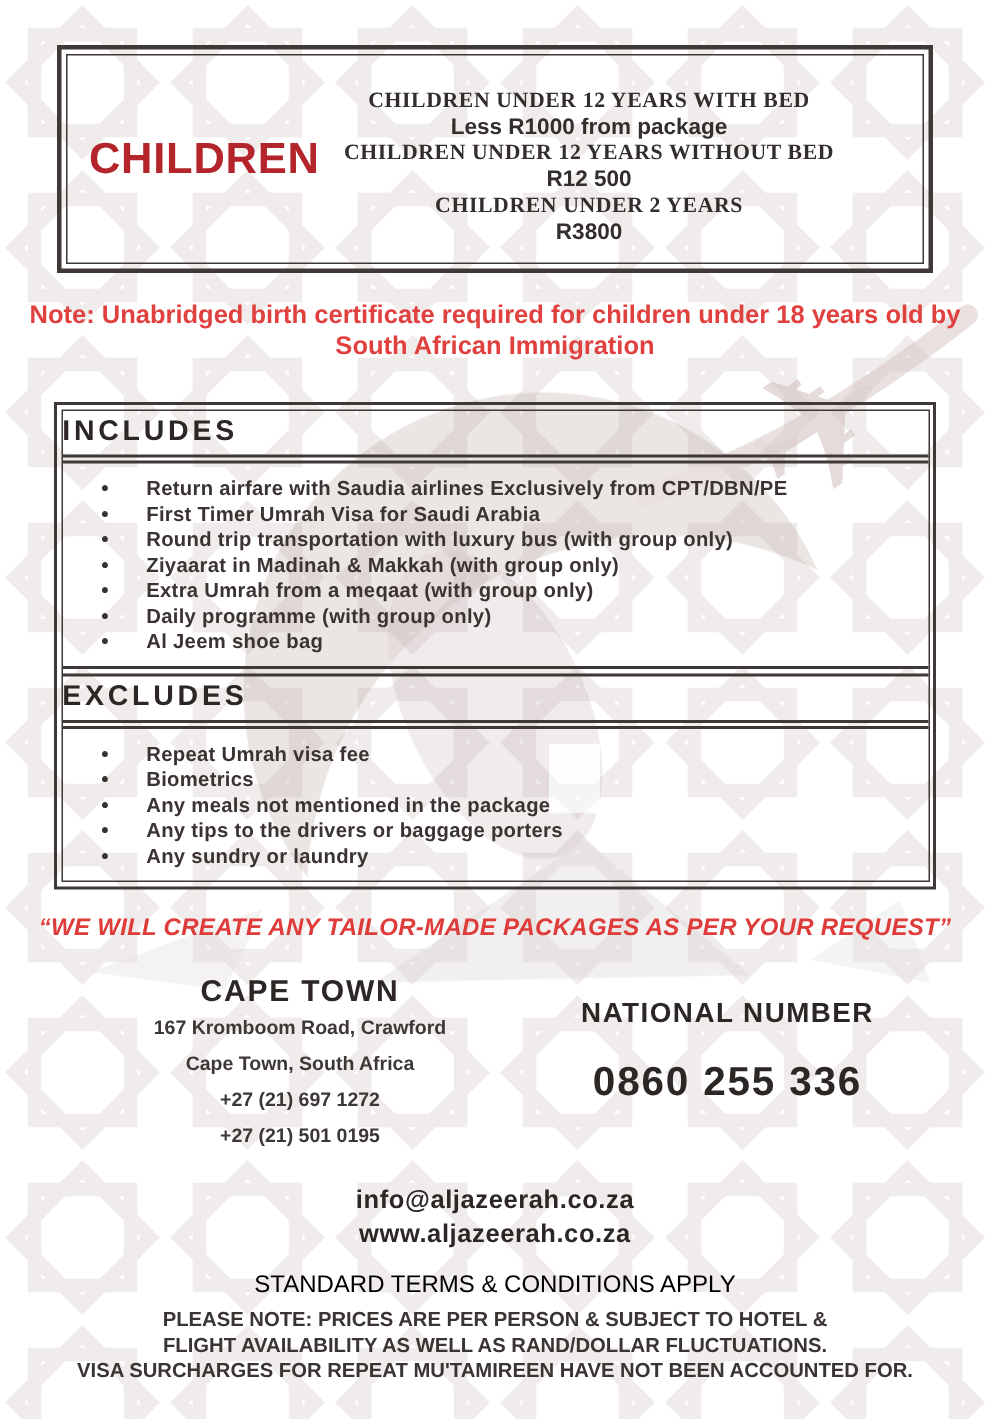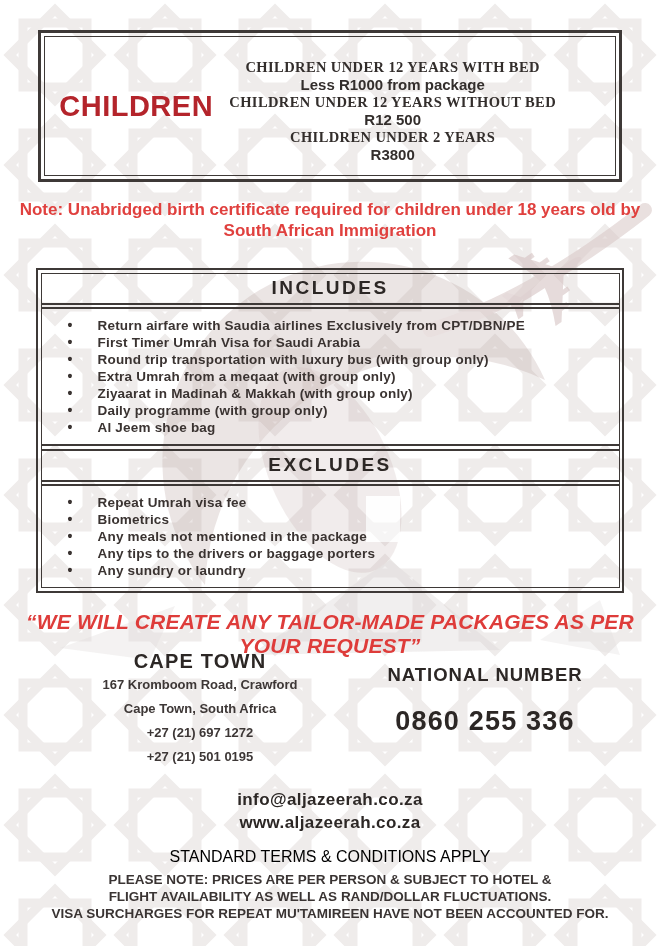--- a/index.html
+++ b/index.html
@@ -38,35 +38,35 @@
     color:#e0403e;font-weight:800;font-size:17px;line-height:21px;
   }
 
   
   .panel{
     position:absolute;left:36px;top:268px;width:588px;
     border:2.5px solid #3e3937;padding:2.5px;box-sizing:border-box;
   }
   .panel-inner{border:1.5px solid #3e3937;}
   .panel-header{
-    text-align:center;font-weight:800;font-size:19px;letter-spacing:2.5px;
+    font-weight:800;font-size:19px;letter-spacing:2.5px;
     color:#2c2725;padding:3px 0 4px;
   }
   .dsep{height:2.5px;border-top:2px solid #3e3937;border-bottom:2px solid #3e3937;}
   .blist{padding:8px 0;}
   .bitem{
     position:relative;padding-left:56px;
     font-size:13.5px;font-weight:700;letter-spacing:.2px;color:#3a3331;line-height:17px;
   }
   .bitem::before{content:"\2022";position:absolute;left:26px;top:0;font-size:14px;}
 
   
   .tagline{
     position:absolute;left:0;top:610px;width:660px;text-align:center;
-    color:#de3c3a;font-weight:800;font-style:italic;font-size:21px;letter-spacing:.2px;
+    color:#de3c3a;font-weight:800;font-style:italic;font-size:16px;letter-spacing:.2px;
   }
 
   
   .contact-left{position:absolute;left:50px;top:650px;width:300px;text-align:center;color:#3d3736;}
   .branch{font-size:20px;font-weight:800;letter-spacing:1.2px;color:#2c2725;}
   .addr,.phone{font-size:13px;font-weight:700;line-height:24px;}
   .contact-right{position:absolute;left:355px;top:664px;width:260px;text-align:center;color:#2c2725;}
   .nat-label{font-size:18.5px;font-weight:800;letter-spacing:1px;}
   .nat-number{font-size:27px;font-weight:800;letter-spacing:1.2px;line-height:30px;margin-top:20px;}
 
@@ -134,22 +134,22 @@
     <div class="note">Note: Unabridged birth certificate required for children under 18 years old by South African Immigration</div>
 
     <div class="panel">
       <div class="panel-inner">
         <div class="panel-header">INCLUDES</div>
         <div class="dsep"></div>
         <div class="blist">
           <div class="bitem">Return airfare with Saudia airlines Exclusively from CPT/DBN/PE</div>
           <div class="bitem">First Timer Umrah Visa for Saudi Arabia</div>
           <div class="bitem">Round trip transportation with luxury bus (with group only)</div>
+          <div class="bitem">Ziyaarat in Madinah &amp; Makkah (with group only)</div>
           <div class="bitem">Extra Umrah from a meqaat (with group only)</div>
-          <div class="bitem">Ziyaarat in Madinah &amp; Makkah (with group only)</div>
           <div class="bitem">Daily programme (with group only)</div>
           <div class="bitem">Al Jeem shoe bag</div>
         </div>
         <div class="dsep"></div>
         <div class="panel-header">EXCLUDES</div>
         <div class="dsep"></div>
         <div class="blist">
           <div class="bitem">Repeat Umrah visa fee</div>
           <div class="bitem">Biometrics</div>
           <div class="bitem">Any meals not mentioned in the package</div>

